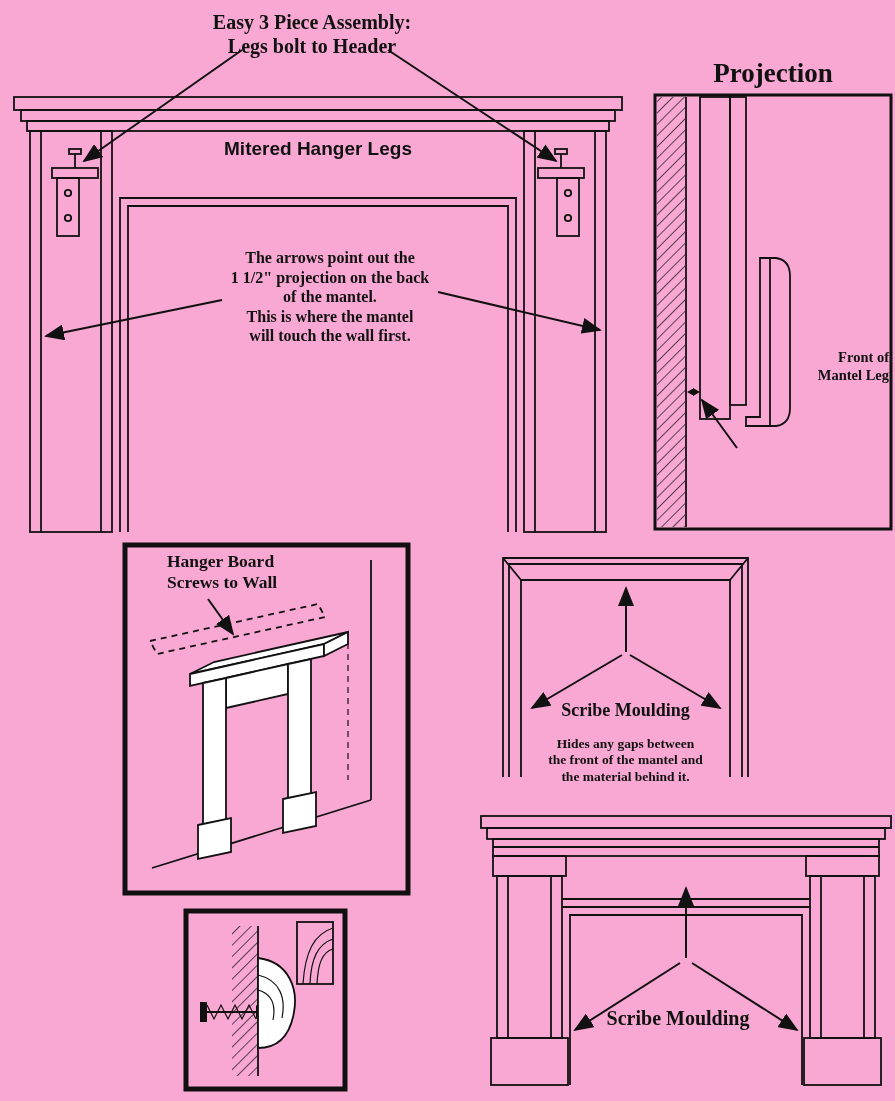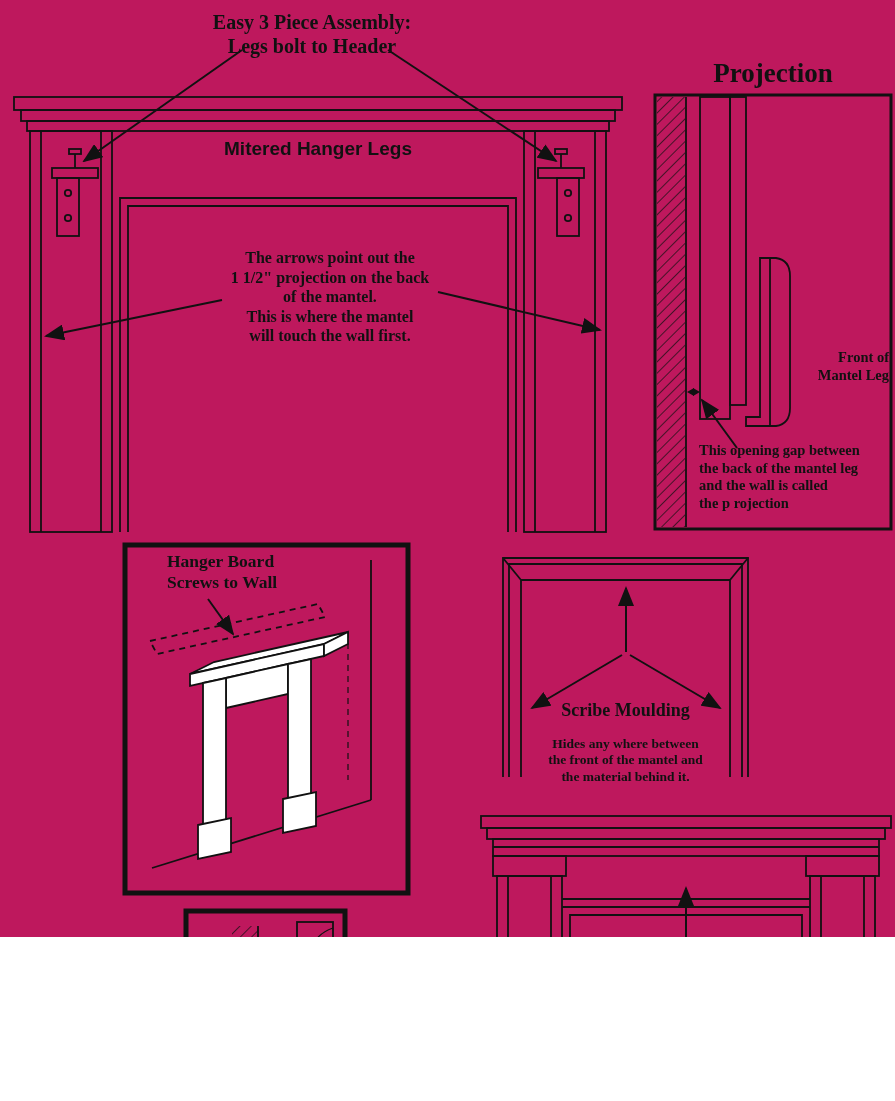--- a/index.html
+++ b/index.html
@@ -1,17 +1,17 @@
 <!DOCTYPE html>
 <html style="--ink: #111111;"><head>
 <meta charset="utf-8">
 <style>
   html,body { margin:0; padding:0; background:#ffffff; }
   .canvas {
-    position:relative; width:895px; height:937px; background:#be185d;
+    position:relative; width:895px; height:1101px; background:#f9a8d4;
     font-family:"Liberation Serif", serif; font-weight:bold;
     color:var(--ink,#111111); overflow:hidden;
   }
   .canvas svg { position:absolute; left:0; top:0; color:var(--ink,#111111); }
   .ln   { stroke:var(--ink,#111111); fill:none; stroke-width:1.8; }
   .thk  { stroke-width:3; }
   .box4 { stroke-width:5; }
   .ar   { stroke:var(--ink,#111111); fill:none; stroke-width:2; }
   .dash { stroke-dasharray:6 5; }
   .paper{ fill:#ffffff; }
@@ -203,27 +203,23 @@
   <div class="label rail-label sans">Mitered Hanger Legs</div>
   <div class="label projection-note">The arrows point out the
 1 1/2" projection on the back
 of the mantel.
 This is where the mantel
 will touch the wall first.</div>
 
   <div class="label projection-title">Projection</div>
   <div class="label front-label">Front of
 Mantel Leg</div>
-  <div class="label gap-note left">This opening gap between
-the back of the mantel leg
-and the wall is called
-the p rojection</div>
 
   <div class="label hanger-label left">Hanger Board
 Screws to Wall</div>
 
   <div class="label scribe-top-label">Scribe Moulding</div>
-  <div class="label scribe-top-note">Hides any where between
+  <div class="label scribe-top-note">Hides any gaps between
 the front of the mantel and
 the material behind it.</div>
 
   <div class="label scribe-bot-label">Scribe Moulding</div>
 </div>
 
 </body></html>

